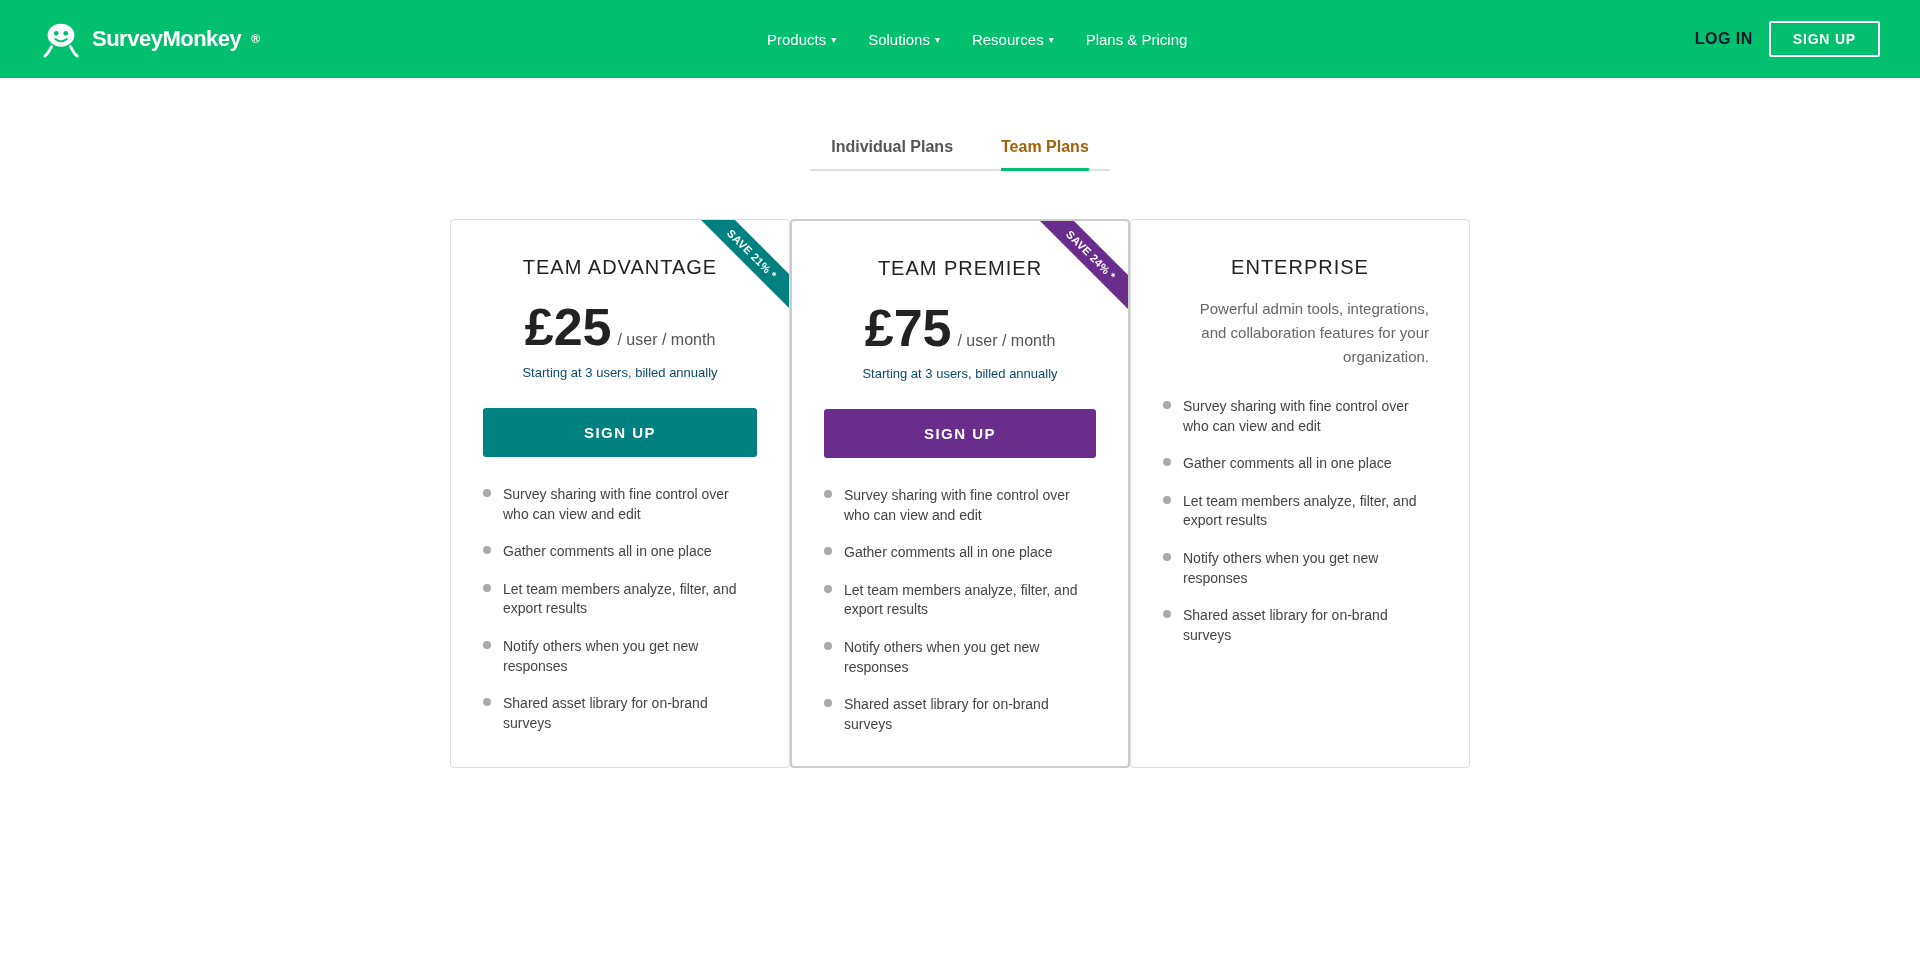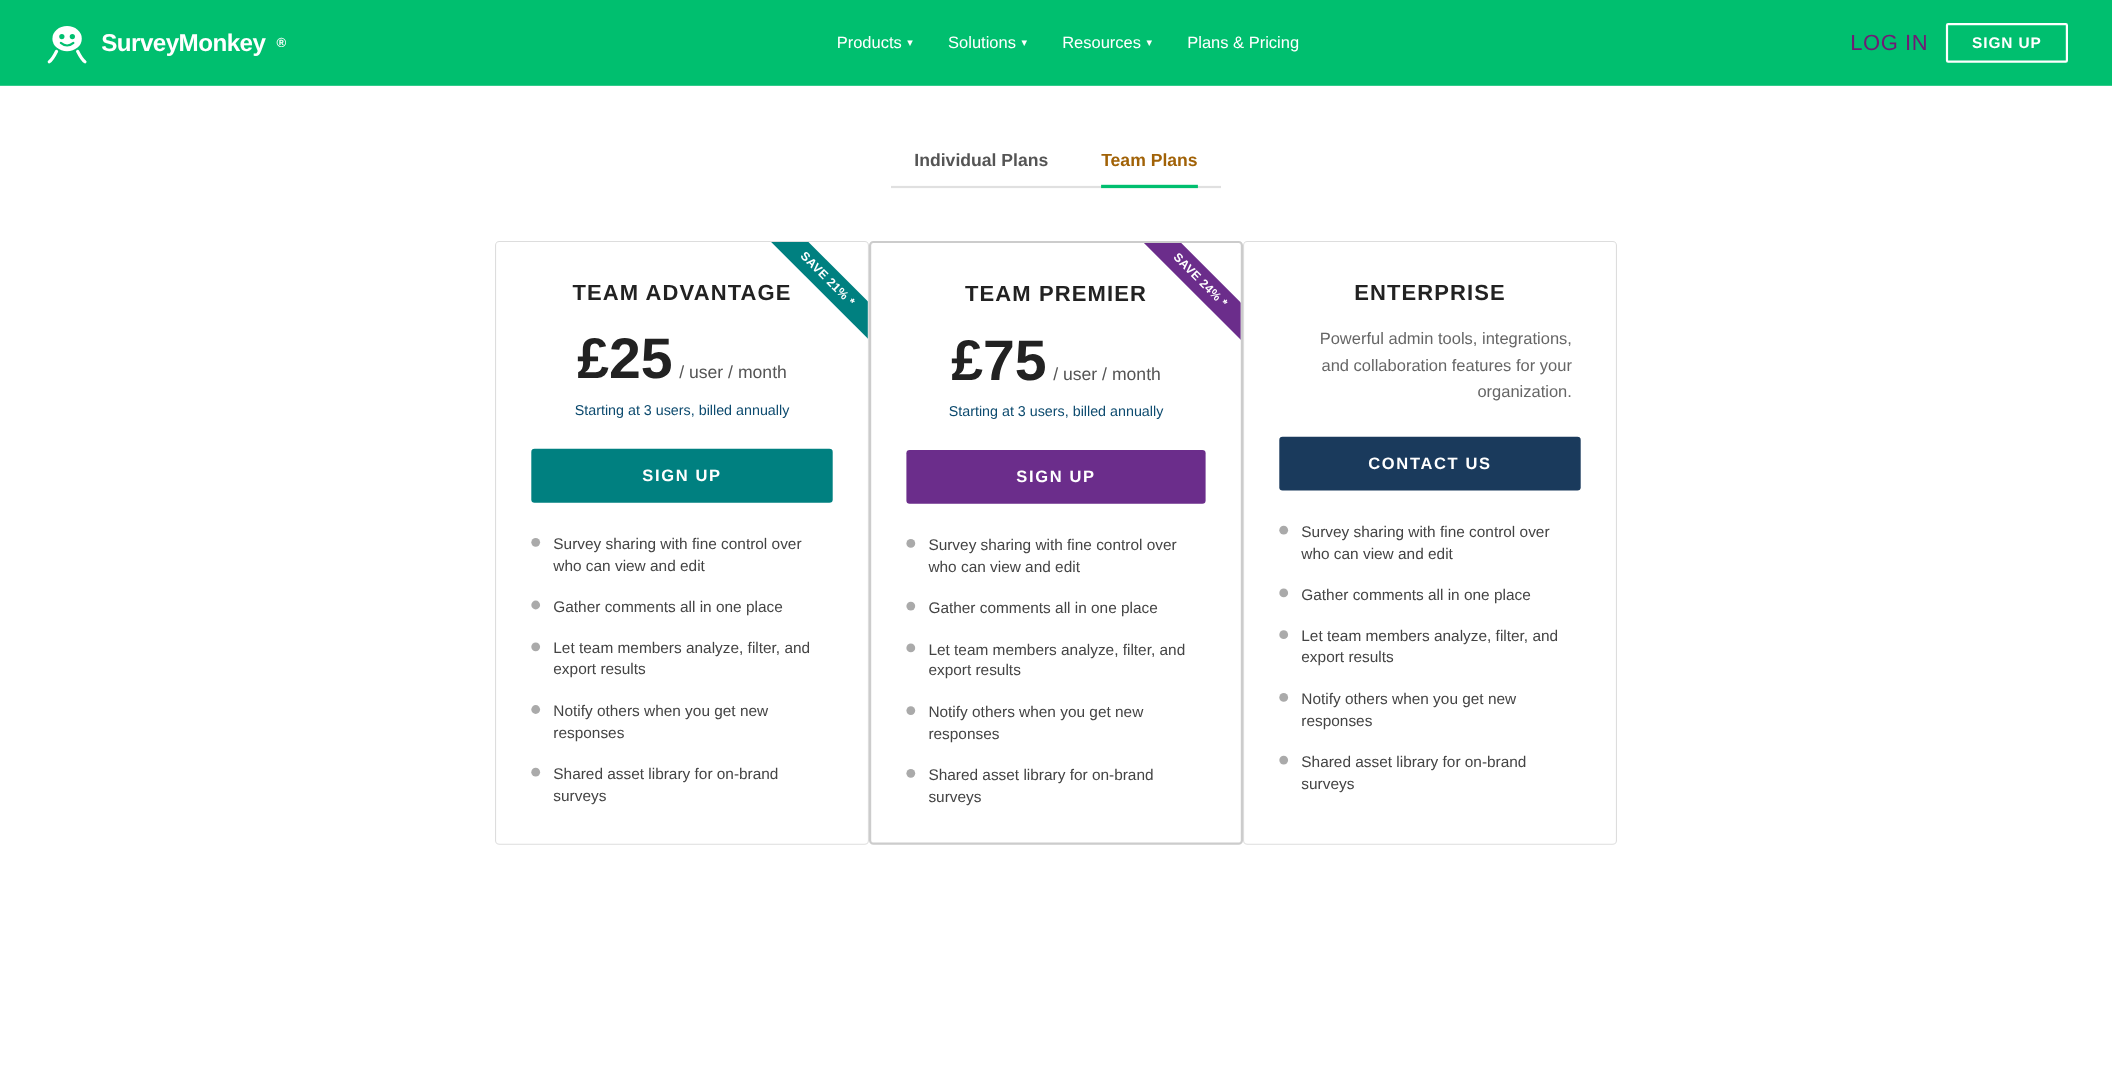--- a/index.html
+++ b/index.html
@@ -43,23 +43,23 @@
       gap: 5px;
       border-radius: 4px;
     }
     .nav-chevron { font-size: 10px; }
     .nav-actions {
       display: flex;
       align-items: center;
       gap: 16px;
     }
     .btn-login {
-      color: #701a75;
-      font-size: 20px;
-      font-weight: 400;
+      color: #0f172a;
+      font-size: 16px;
+      font-weight: 700;
       cursor: pointer;
       letter-spacing: 0.5px;
     }
     .btn-signup-nav {
       border: 2px solid #fff;
       color: #fff;
       background: transparent;
       padding: 8px 22px;
       font-size: 14px;
       font-weight: 700;
@@ -151,21 +151,21 @@
       font-weight: 700;
       color: #fff;
       transform: rotate(45deg);
       letter-spacing: 0.3px;
     }
     .ribbon-teal .ribbon-inner { background: #008080; }
     .ribbon-purple .ribbon-inner { background: #6b2d8b; }
 
     .plan-name {
       font-size: 20px;
-      font-weight: 700;
+      font-weight: 400;
       color: #222;
       letter-spacing: 1px;
       text-align: center;
       margin-bottom: 18px;
       text-transform: uppercase;
     }
 
     .plan-price-row {
       display: flex;
       align-items: baseline;
@@ -365,21 +365,20 @@
         <li>
             <span class="bullet"></span>
             <span>Shared asset library for on-brand surveys</span>
           </li>
       </ul>
     </div>
 
     <div class="plan-card">
       <div class="plan-name">ENTERPRISE</div>
       <div class="enterprise-desc">Powerful admin tools, integrations, and collaboration features for your organization.</div>
-      <button class="btn-plan btn-dark-blue">CONTACT US</button>
       <ul class="features-list">
         <li>
             <span class="bullet"></span>
             <span>Survey sharing with fine control over who can view and edit</span>
           </li>
         <li>
             <span class="bullet"></span>
             <span>Gather comments all in one place</span>
           </li>
         <li>

